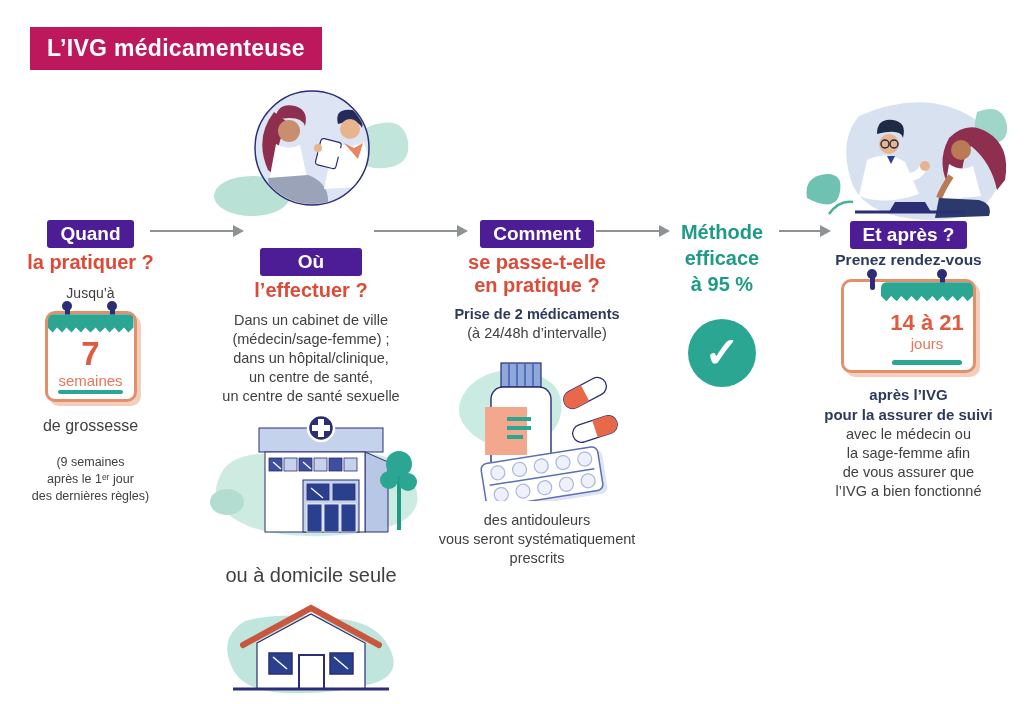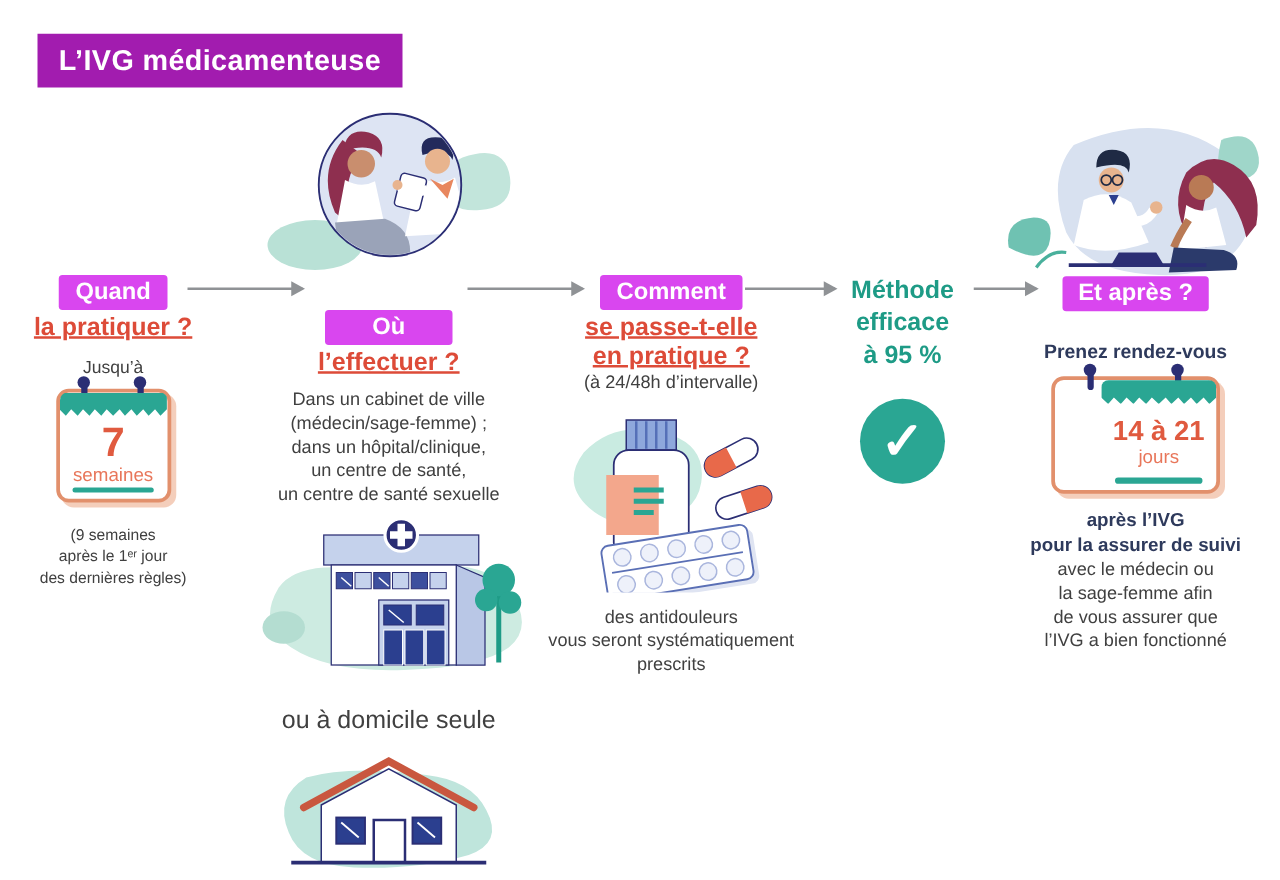--- a/index.html
+++ b/index.html
@@ -6,38 +6,38 @@
   body{
     width:1024px;height:704px;position:relative;background:#ffffff;
     font-family:"Liberation Sans", sans-serif;overflow:hidden;
     color:#39415f;
   }
   .abs{position:absolute;}
   .preline{white-space:pre-line;}
 
   
   .title-banner{
-    left:30px;top:27px;background:#a21caf;color:#ffffff;
+    left:30px;top:27px;background:#be185d;color:#ffffff;
     font-size:23px;font-weight:bold;padding:8px 17px;letter-spacing:.3px;
   }
 
   
   .arrow{height:0;border-top:2px solid #8f9295;top:230px;}
   .arrow::after{
     content:"";position:absolute;right:-2px;top:-7px;width:0;height:0;
     border-left:11px solid #8f9295;border-top:6px solid transparent;border-bottom:6px solid transparent;
   }
 
   
   .col{text-align:center;}
   .badge{
-    display:inline-block;background:#d946ef;color:#ffffff;font-weight:bold;
+    display:inline-block;background:#4c1d95;color:#ffffff;font-weight:bold;
     font-size:19px;padding:3px 13px;border-radius:3px;line-height:1.15;text-align:right;
   }
-  .question{color:#dd4b38;font-weight:bold;font-size:20px;line-height:1.15;margin-top:3px;text-decoration:underline;}
+  .question{color:#dd4b38;font-weight:bold;font-size:20px;line-height:1.15;margin-top:3px;}
   .body-text{font-size:14.5px;line-height:1.32;color:#404040;}
   .bold-navy{font-weight:bold;color:#2e3a5c;}
 
   
   .calendar{
     position:relative;width:86px;background:#ffffff;
     border:3px solid #e2906c;border-radius:10px;
     box-shadow:4px 4px 0 rgba(235,166,132,.55);
     display:flex;flex-direction:column;margin:0 auto;
   }
@@ -129,20 +129,21 @@
   <div class="calendar" style="height:85px;margin-top:9px;">
     <div class="pin left"></div>
     <div class="pin right"></div>
     <div class="cal-strip"></div>
     <div class="cal-body">
       <div class="cal-number" style="font-size:33px;">7</div>
       <div class="cal-unit" style="font-size:15px;">semaines</div>
     </div>
     <div class="cal-bar"></div>
   </div>
+  <div class="body-text" style="margin-top:13px;font-size:16px;">de grossesse</div>
   <div class="body-text preline" style="margin-top:18px;font-size:12.5px;line-height:1.35;">(9 semaines
 après le 1ᵉʳ jour
 des dernières règles)</div>
 </div>
 
 <div class="abs col" style="left:200px;top:220px;width:222px;">
   <div class="badge" style="padding:3px 38px;margin-top:28px;">Où</div>
   <div class="question">l’effectuer ?</div>
   <div class="body-text preline" style="margin-top:9px;">Dans un cabinet de ville
 (médecin/sage-femme) ;
@@ -194,20 +195,21 @@
     <line x1="119" y1="66" x2="133" y2="78" stroke="#ffffff" stroke-width="1.5"></line>
     <rect x="84" y="64" width="25" height="34" fill="#ffffff" stroke="#2b2e74" stroke-width="2"></rect>
     <line x1="18" y1="98" x2="174" y2="98" stroke="#2b2e74" stroke-width="3"></line>
   </svg>
 </div>
 
 <div class="abs col" style="left:428px;top:220px;width:218px;">
   <div class="badge">Comment</div>
   <div class="question preline">se passe-t-elle
 en pratique ?</div>
+  <div class="body-text bold-navy" style="margin-top:8px;">Prise de 2 médicaments</div>
   <div class="body-text">(à 24/48h d’intervalle)</div>
 
   <svg width="180" height="152" viewBox="0 0 180 152" style="margin-top:6px;">
     <path d="M20 40 q-18 24 4 44 q20 18 52 12 q34 -6 38 -32 q4 -28 -24 -38 q-44 -14 -70 14" fill="#c9ebe1"></path>
     <rect x="54" y="14" width="40" height="24" fill="#8ea8dc" stroke="#2b2e74" stroke-width="1.2"></rect>
     <line x1="62" y1="15" x2="62" y2="37" stroke="#5570b8" stroke-width="2"></line>
     <line x1="70" y1="15" x2="70" y2="37" stroke="#5570b8" stroke-width="2"></line>
     <line x1="78" y1="15" x2="78" y2="37" stroke="#5570b8" stroke-width="2"></line>
     <line x1="86" y1="15" x2="86" y2="37" stroke="#5570b8" stroke-width="2"></line>
     <rect x="44" y="38" width="60" height="86" rx="12" fill="#ffffff" stroke="#2b2e74" stroke-width="1.4"></rect>
@@ -252,21 +254,21 @@
   <div class="methode-text preline">Méthode
 efficace
 à 95 %</div>
   <div class="check-circle" style="margin:22px auto 0 auto;">
     <span>✓</span>
   </div>
 </div>
 
 <div class="abs col" style="left:806px;top:221px;width:205px;">
   <div class="badge">Et après ?</div>
-  <div class="body-text bold-navy" style="margin-top:23px;font-size:15.5px;">Prenez rendez-vous</div>
+  <div class="body-text bold-navy" style="margin-top:1px;font-size:15.5px;">Prenez rendez-vous</div>
   <div class="calendar" style="height:88px;width:92px;margin-top:9px;padding-left:37px;">
     <div class="pin left"></div>
     <div class="pin right"></div>
     <div class="cal-strip"></div>
     <div class="cal-body">
       <div class="cal-number" style="font-size:22px;">14 à 21</div>
       <div class="cal-unit" style="font-size:15px;">jours</div>
     </div>
     <div class="cal-bar"></div>
   </div>

